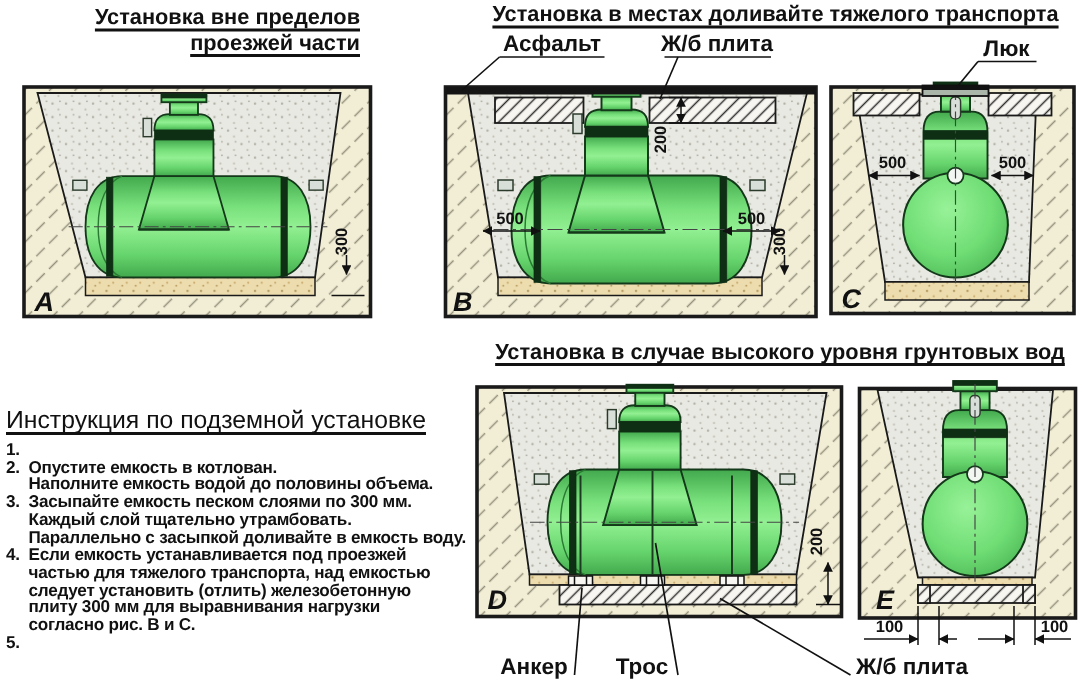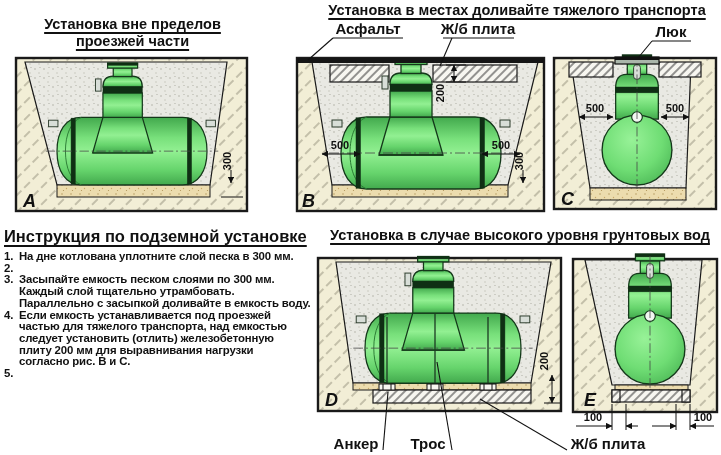--- a/index.html
+++ b/index.html
@@ -2,22 +2,22 @@
 <html><head>
 <meta charset="utf-8">
 <style>
   html,body{margin:0;padding:0;background:#ffffff;}
   body{width:721px;height:455px;position:relative;overflow:hidden;
        font-family:"Liberation Sans",sans-serif;color:#111;}
   .abs{position:absolute;}
   .ptitle{font-weight:bold;font-size:14.5px;line-height:1.18;text-align:center;
           white-space:pre-line;text-decoration:underline;
           text-decoration-thickness:1.6px;text-underline-offset:3px;}
-  .instr-title{font-weight:bold;font-size:16.5px;text-decoration:underline;
-               text-decoration-thickness:1.8px;text-underline-offset:3px;white-space:nowrap;}
+  .instr-title{font-weight:normal;font-size:16.5px;text-decoration:underline;
+               text-decoration-thickness:1.8px;text-underline-offset:3px;white-space:nowrap;margin-top:44px;}
   .instr-list{margin-top:5px;}
   .item{display:flex;font-weight:bold;font-size:11.4px;line-height:11.7px;letter-spacing:-0.15px;}
   .item .num{flex:0 0 15px;}
   .item .txt{white-space:pre;}
   svg{position:absolute;left:0;top:0;}
   svg text{fill:#111;font-family:"Liberation Sans",sans-serif;}
   .dim{font-size:11px;font-weight:bold;text-anchor:middle;}
   .callout{font-size:15px;font-weight:bold;text-anchor:middle;}
   .letter{font-size:18px;font-weight:bold;font-style:italic;}
   .frame{fill:url(#pSoil);stroke:#1a1a1a;stroke-width:2.4;}
@@ -219,48 +219,49 @@
   <g>
     <line class="leader" x1="383" y1="450" x2="388" y2="392"></line>
     <text class="callout" x="356" y="449">Анкер</text>
     <line class="leader" x1="452" y1="450" x2="437" y2="362"></line>
     <text class="callout" x="428" y="449">Трос</text>
     <line class="leader" x1="567" y1="450" x2="480" y2="399"></line>
     <text class="callout" x="608" y="449">Ж/б плита</text>
   </g>
 </svg>
 
-<div class="abs ptitle" style="left:25px;top:16px;width:215px;">Установка вне пределов
+<div class="abs ptitle" style="left:25px;top:4px;width:215px;text-align:right;">Установка вне пределов
 проезжей части</div>
 
 <div class="abs ptitle" style="left:316px;top:2px;width:402px;">Установка в местах доливайте тяжелого транспорта</div>
 
 <div class="abs ptitle" style="left:320px;top:227px;width:400px;">Установка в случае высокого уровня грунтовых вод</div>
 
 <div class="abs" style="left:4px;top:227px;width:312px;">
   <div class="instr-title">Инструкция по подземной установке</div>
   <div class="instr-list">
     <div class="item">
       <span class="num">1.</span>
-      <span class="txt">На дне котлована уплотните слой песка в 300 мм.</span>
     </div>
     <div class="item">
       <span class="num">2.</span>
+      <span class="txt">Опустите емкость в котлован.
+Наполните емкость водой до половины объема.</span>
     </div>
     <div class="item">
       <span class="num">3.</span>
       <span class="txt">Засыпайте емкость песком слоями по 300 мм.
 Каждый слой тщательно утрамбовать.
 Параллельно с засыпкой доливайте в емкость воду.</span>
     </div>
     <div class="item">
       <span class="num">4.</span>
       <span class="txt">Если емкость устанавливается под проезжей
 частью для тяжелого транспорта, над емкостью
 следует установить (отлить) железобетонную
-плиту 200 мм для выравнивания нагрузки
+плиту 300 мм для выравнивания нагрузки
 согласно рис. В и С.</span>
     </div>
     <div class="item">
       <span class="num">5.</span>
     </div>
   </div>
 </div>
 
 </body></html>

